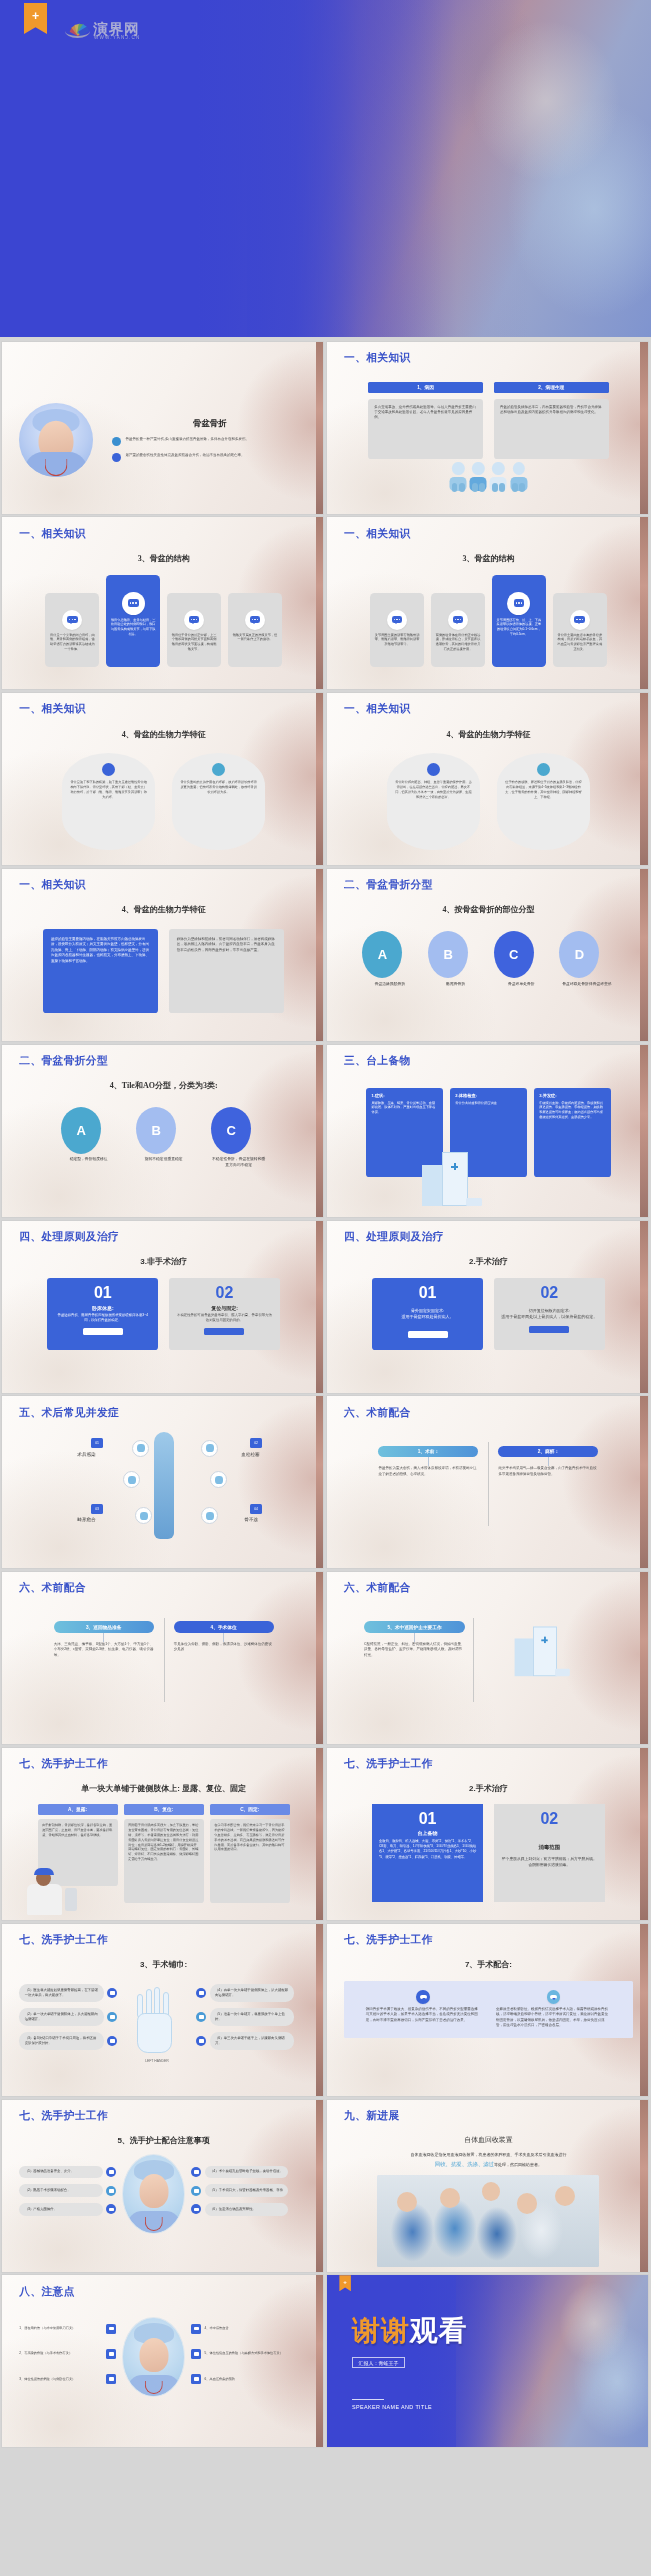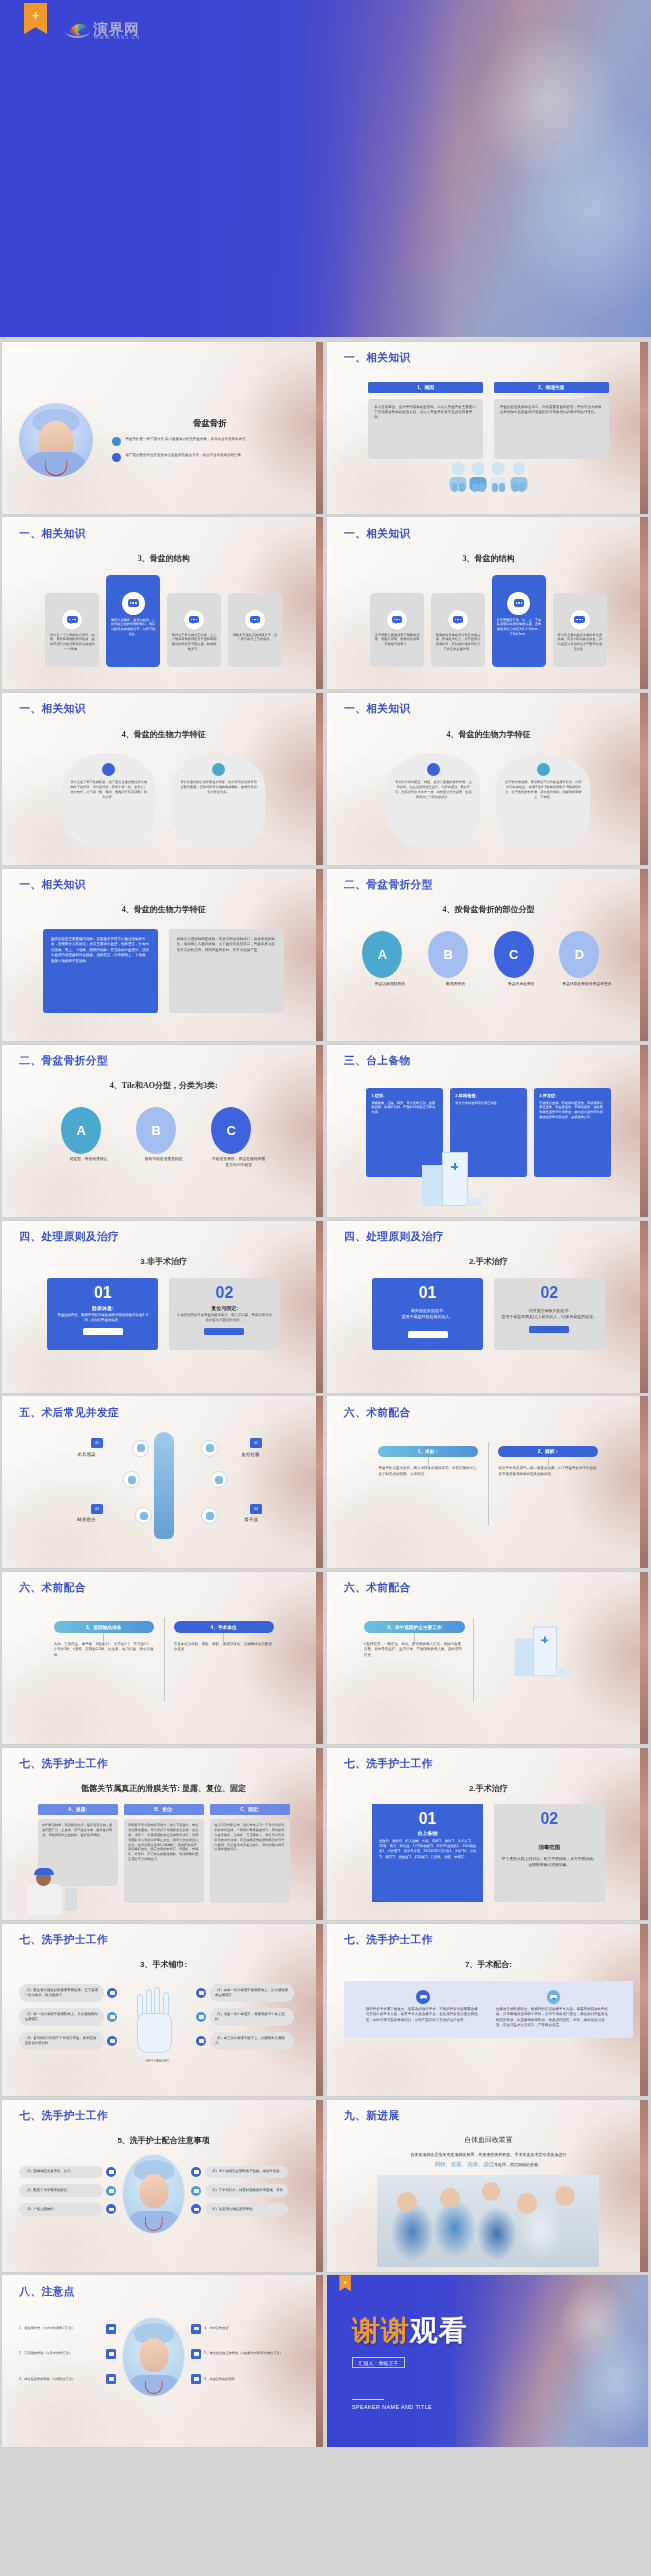--- a/index.html
+++ b/index.html
@@ -727,21 +727,21 @@
             </div>
         </div>
       </div>
     </div>
   </div>
 
   <div class="slide">
     <div class="bg"></div>
     <div class="inner">
       <div class="sec-title">七、洗手护士工作</div>
-      <div class="sub-title">骶髂关节属真正的滑膜关节: 显露、复位、固定</div>
+      <div class="sub-title">单一块大单铺于健侧肢体上: 显露、复位、固定</div>
       <div style="display:flex;gap:6.1px;justify-content:center;margin-top:9.2px;align-items:flex-start">
         <div style="width:80px">
           <div class="pill" style="background:#6a8ae6">A、显露:</div>
           <div class="gbox mini2" style="margin-top:3.8px;padding:4.6px;height:67px;overflow:hidden">由于解剖特殊，骨折部位较深，备好各型拉钩，显露范围广泛，止血钳、骨凹血管丰富，要准备好电凝、骨蜡和其他止血材料，备好各型缝线。</div>
         </div>
         <div style="width:80px">
           <div class="pill" style="background:#6a8ae6">B、复位:</div>
           <div class="gbox mini2" style="margin-top:3.8px;padding:4.6px;height:84px;overflow:hidden">因附着于骨盆肌肉多而强大，加之下肢重力，常给复位带来困难，骨盆骨折有专用的复位器械：复位钳、顶棒等。术者采用的复位器械和方法有：利用骨圆针插入骨折间隙牵拉复位；用骨盆复位钳提拉对位；在骨折两端各置1-2枚螺钉，用撑开钳撑开两端螺钉复位。固定使用的材料有：骨圆针、长螺钉、短骨钉、不同长度的重建钢板、做深部螺钉固定需给予万向螺丝刀。</div>
         </div>
         <div style="width:80px">

